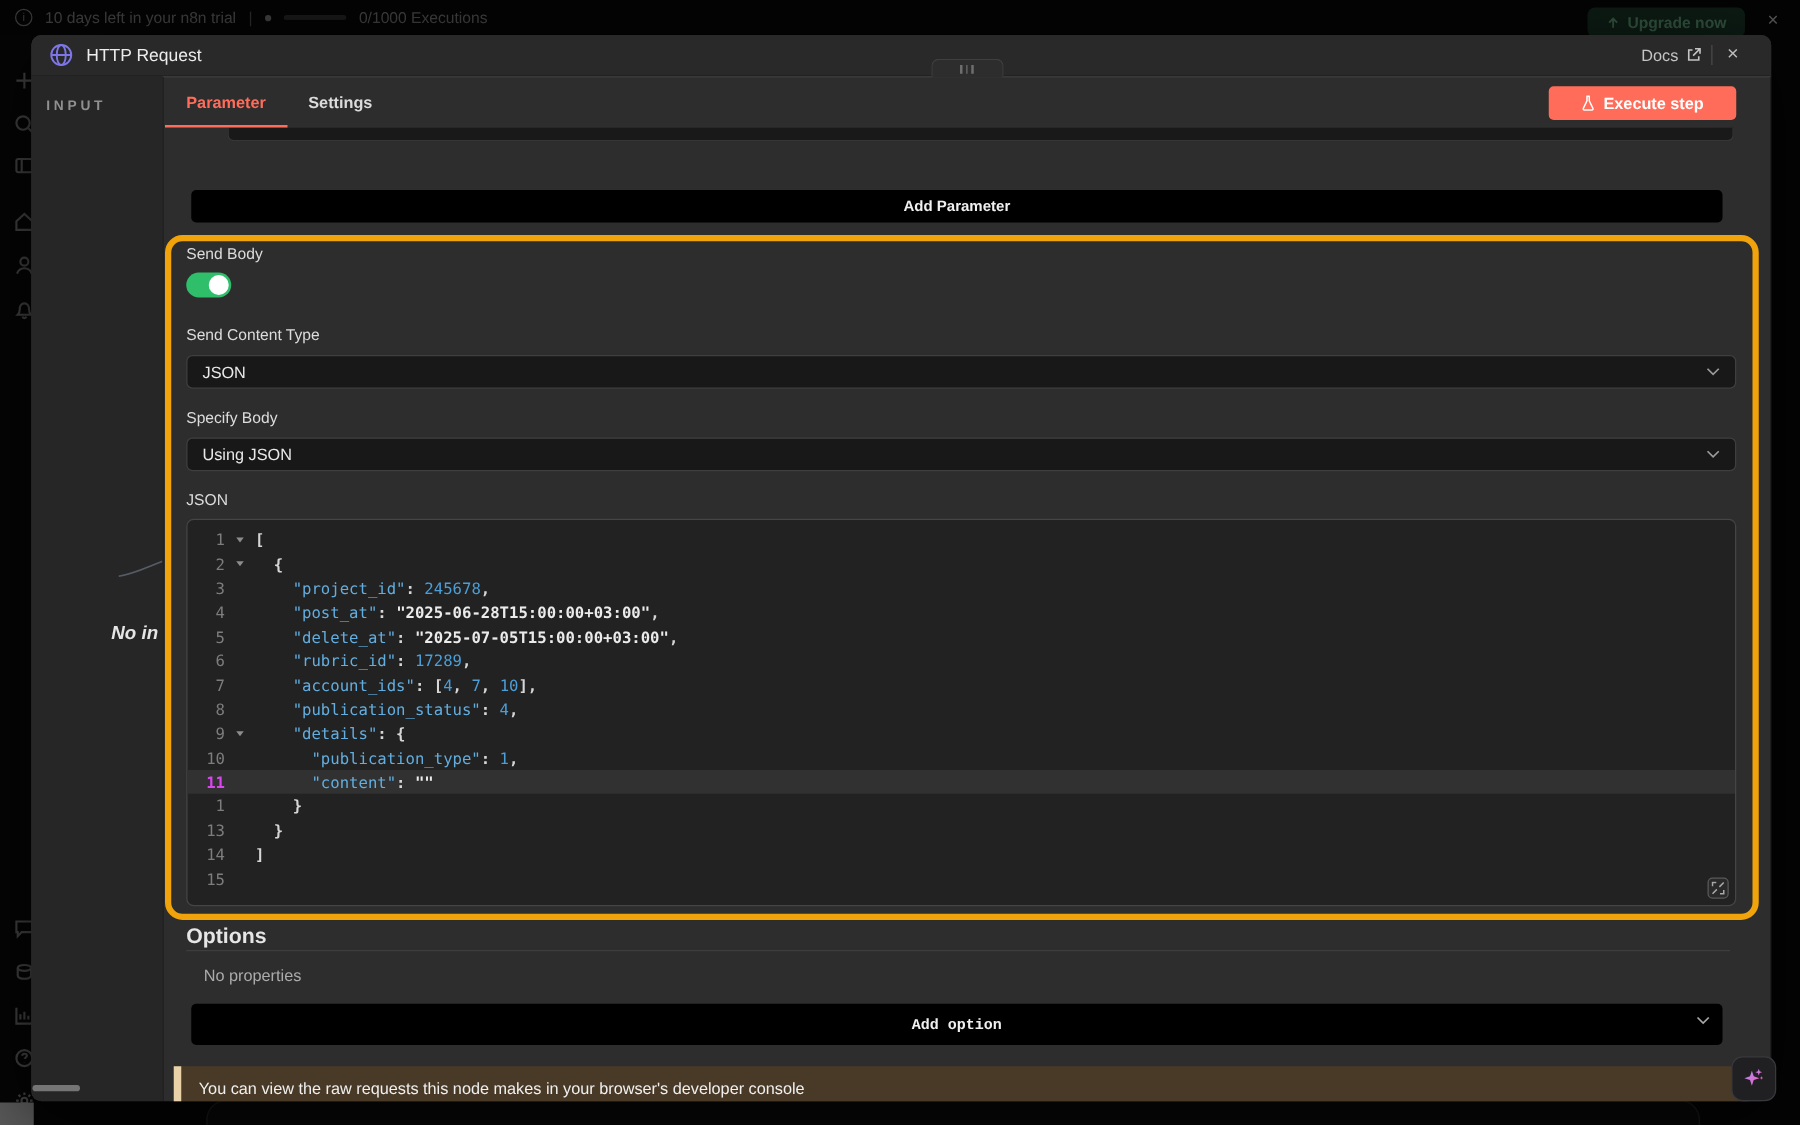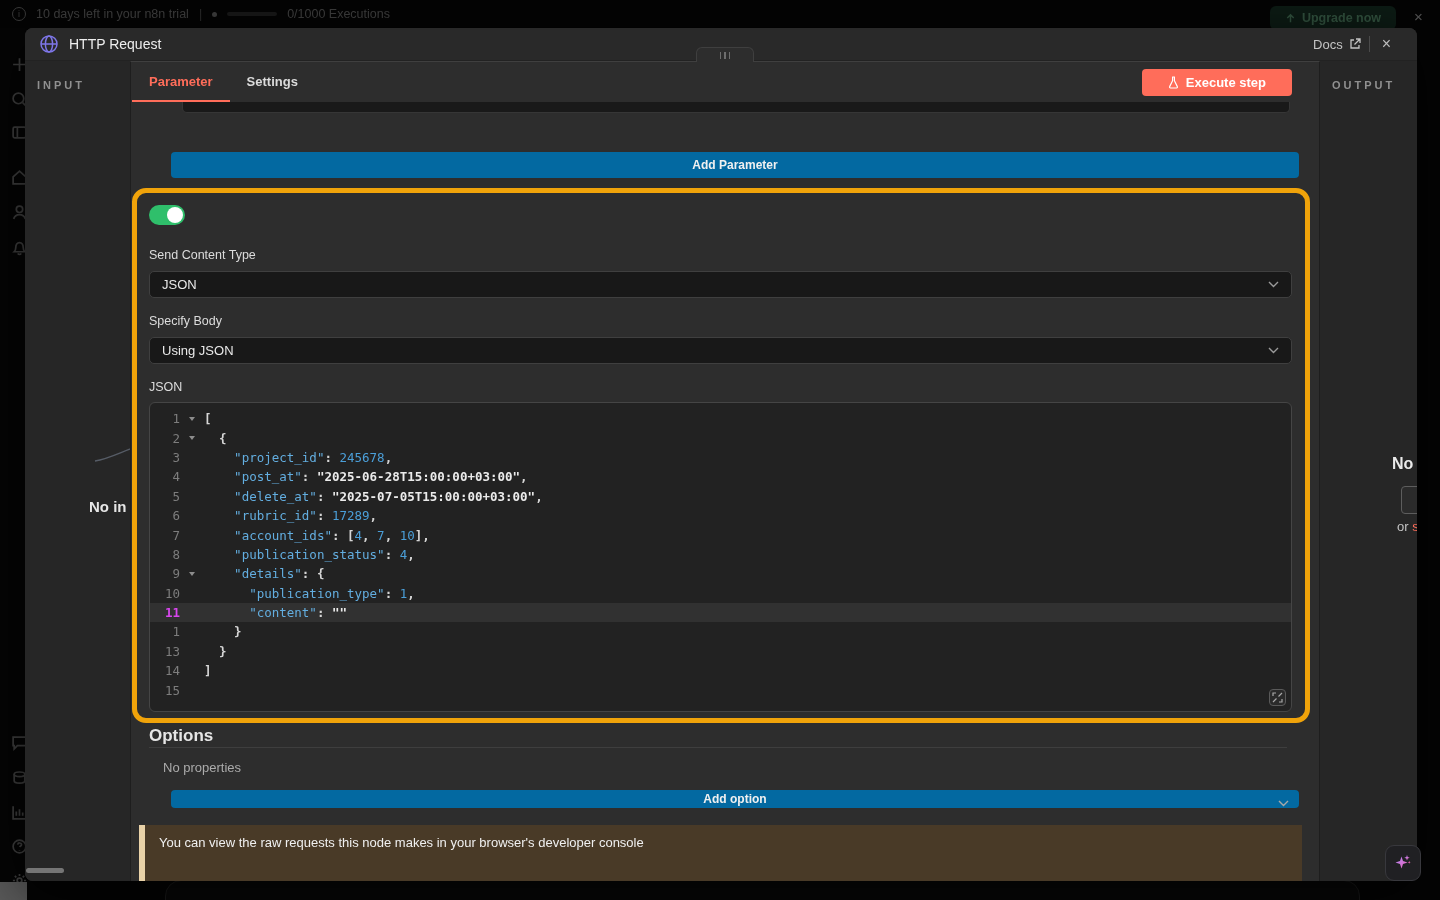--- a/index.html
+++ b/index.html
@@ -42,21 +42,21 @@
   .docs-link { display:flex; align-items:center; gap:6px; color:#c4c4c4; font-size:13px; cursor:pointer; }
   .header-divider { width:1px; height:16px; background:#4a4a4a; }
   .modal-close { color:#bdbdbd; font-size:16px; line-height:1; cursor:pointer; padding:2px 4px; }
 
   .modal-body { display:flex; height:820px; }
   .side-panel { width:105px; background:#262626; position:relative; overflow:hidden; flex:none; }
   .side-panel.right { width:97px; }
   .panel-label { position:absolute; top:18px; left:12px; font-size:11px; font-weight:bold;
     letter-spacing:3px; color:#909090; }
   .no-input-text { position:absolute; top:437px; left:64px; color:#e6e6e6;
-    font-size:15px; font-weight:bold; white-space:nowrap; }
+    font-size:15px; font-weight:bold; white-space:nowrap;font-style:italic; }
   .conn-curve { position:absolute; left:68px; top:382px; }
   .input-scrollbar { position:absolute; left:1px; top:807px; width:38px; height:5px;
     border-radius:3px; background:#757575; }
 
   .no-output-title { position:absolute; top:394px; left:72px; color:#eaeaea;
     font-size:16px; font-weight:bold; white-space:nowrap; }
   .mock-btn-fragment { position:absolute; top:425px; left:81px; width:90px; height:28px;
     border:1px solid #5d5d5d; border-radius:4px; background:#2b2b2b; }
   .or-set-text { position:absolute; top:458px; left:77px; color:#c3c3c3; font-size:13px; white-space:nowrap; }
   .or-set-text .link-frag { color:#ff6d5a; }
@@ -74,24 +74,24 @@
   .tab.active { color:#ff6d5a; border-bottom-color:#ff6d5a; }
   .execute-btn { position:absolute; right:27px; top:7px; height:27px; padding:0 26px;
     background:#ff6d5a; border:none; border-radius:4px; color:#fff; font-size:13px;
     font-weight:bold; display:flex; align-items:center; gap:7px; cursor:pointer; }
 
   .content { padding:0 27px 0 18px; height:780px; overflow:hidden; }
 
   .field-sliver { height:11px; margin-left:33px; margin-right:2px; background:#191919;
     border:1px solid #363636; border-top:none; border-radius:0 0 5px 5px; }
   .big-btn { display:flex; align-items:center; justify-content:center; height:26px;
-    margin-left:22px; background:#0369a1; border:none; border-radius:4px; width:calc(100% - 15px);
+    margin-left:4px; background:#000000; border:none; border-radius:4px; width:calc(100% - 15px);
     color:#f0f0f0; font-size:12px; font-weight:bold; cursor:pointer; position:relative; }
   .add-param-btn { margin-top:39px; }
-  .add-option-btn { margin-top:16px; height:18px; }
+  .add-option-btn { margin-top:16px; height:33px;font-family:Liberation Mono, monospace; }
   .add-option-btn .chev { position:absolute; right:10px; top:10px; }
 
   .highlight-box { margin:10px -18px 0 -17px; border:5px solid #f0a30a; border-radius:14px;
     padding:4px 13px 6px 12px; }
   .fld-label { color:#dcdcdc; font-size:12.5px; line-height:13px; }
   .toggle { margin-top:8px; width:36px; height:20px; border-radius:10px; background:#2fbf6b;
     position:relative; cursor:pointer; }
   .toggle .knob { position:absolute; right:2px; top:2px; width:16px; height:16px;
     border-radius:50%; background:#fff; }
   .mt22{margin-top:24px;} .mt17{margin-top:17px;} .mt9{margin-top:9px;}
@@ -250,20 +250,21 @@
       </div>
 
       <div class="content">
         <div class="field-sliver"></div>
 
         <button class="big-btn add-param-btn">
           <span>Add Parameter</span>
         </button>
 
         <div class="highlight-box">
+          <div class="fld-label">Send Body</div>
           <div class="toggle">
               <span class="knob"></span>
             </div>
 
           <div class="fld-label mt22">Send Content Type</div>
           <div class="select mt9">
             <span>JSON</span>
             <svg class="chev" width="11" height="7" viewBox="0 0 11 7">
                 <path d="M1 1l4.5 4.5L10 1" stroke="#9a9a9a" stroke-width="1.4" fill="none"></path>
               </svg>
@@ -380,26 +381,20 @@
               <path d="M1 1l4.5 4.5L10 1" stroke="#a8a8a8" stroke-width="1.4" fill="none"></path>
             </svg>
         </button>
 
         <div class="callout">
           <span>You can view the raw requests this node makes in your browser's developer console</span>
         </div>
       </div>
     </section>
 
-    <aside class="side-panel right">
-      <span class="panel-label">OUTPUT</span>
-      <span class="no-output-title">No</span>
-      <span class="mock-btn-fragment"></span>
-      <span class="or-set-text"><span>or </span><span class="link-frag">s</span></span>
-    </aside>
   </div>
 </div>
 
 <button class="ai-button">
   <svg width="20" height="20" viewBox="0 0 20 20">
     <defs>
         <linearGradient id="spark" x1="0" y1="0" x2="1" y2="1">
       <stop offset="0" stop-color="#b18cfa"></stop>
           <stop offset="1" stop-color="#ec5fb8"></stop>
     </linearGradient>

